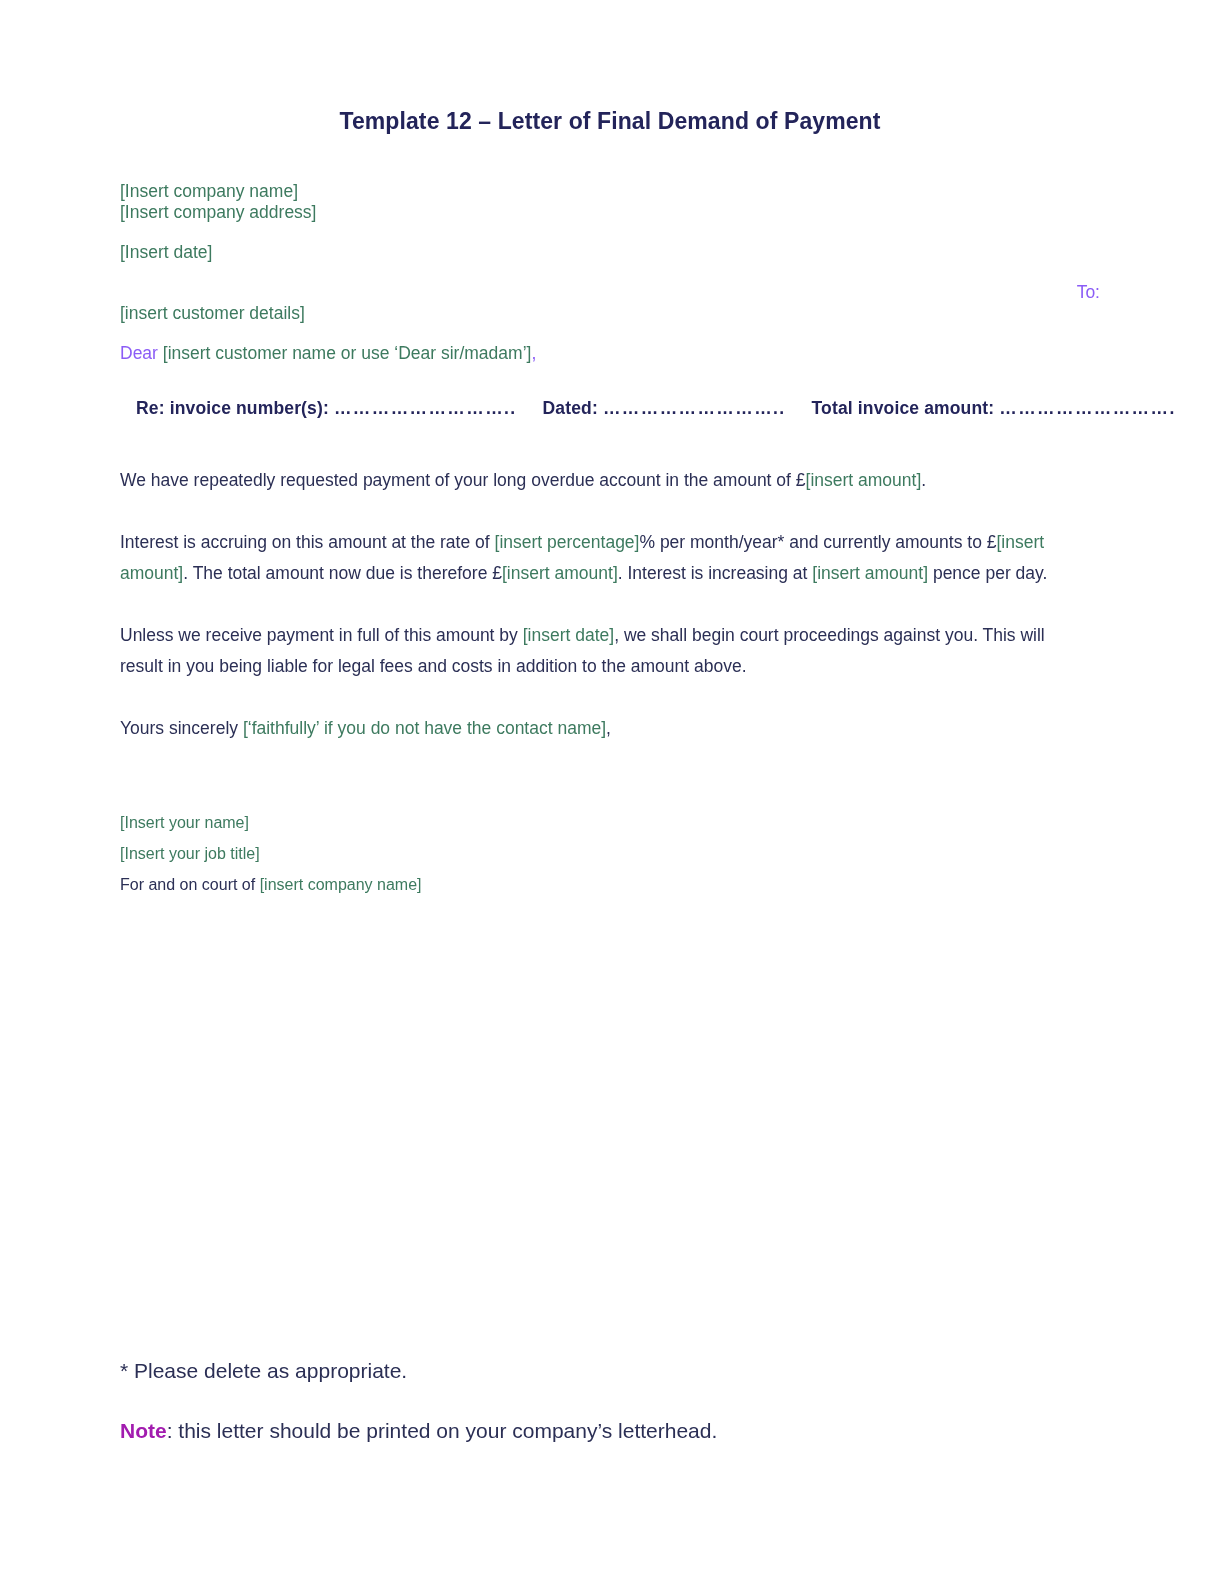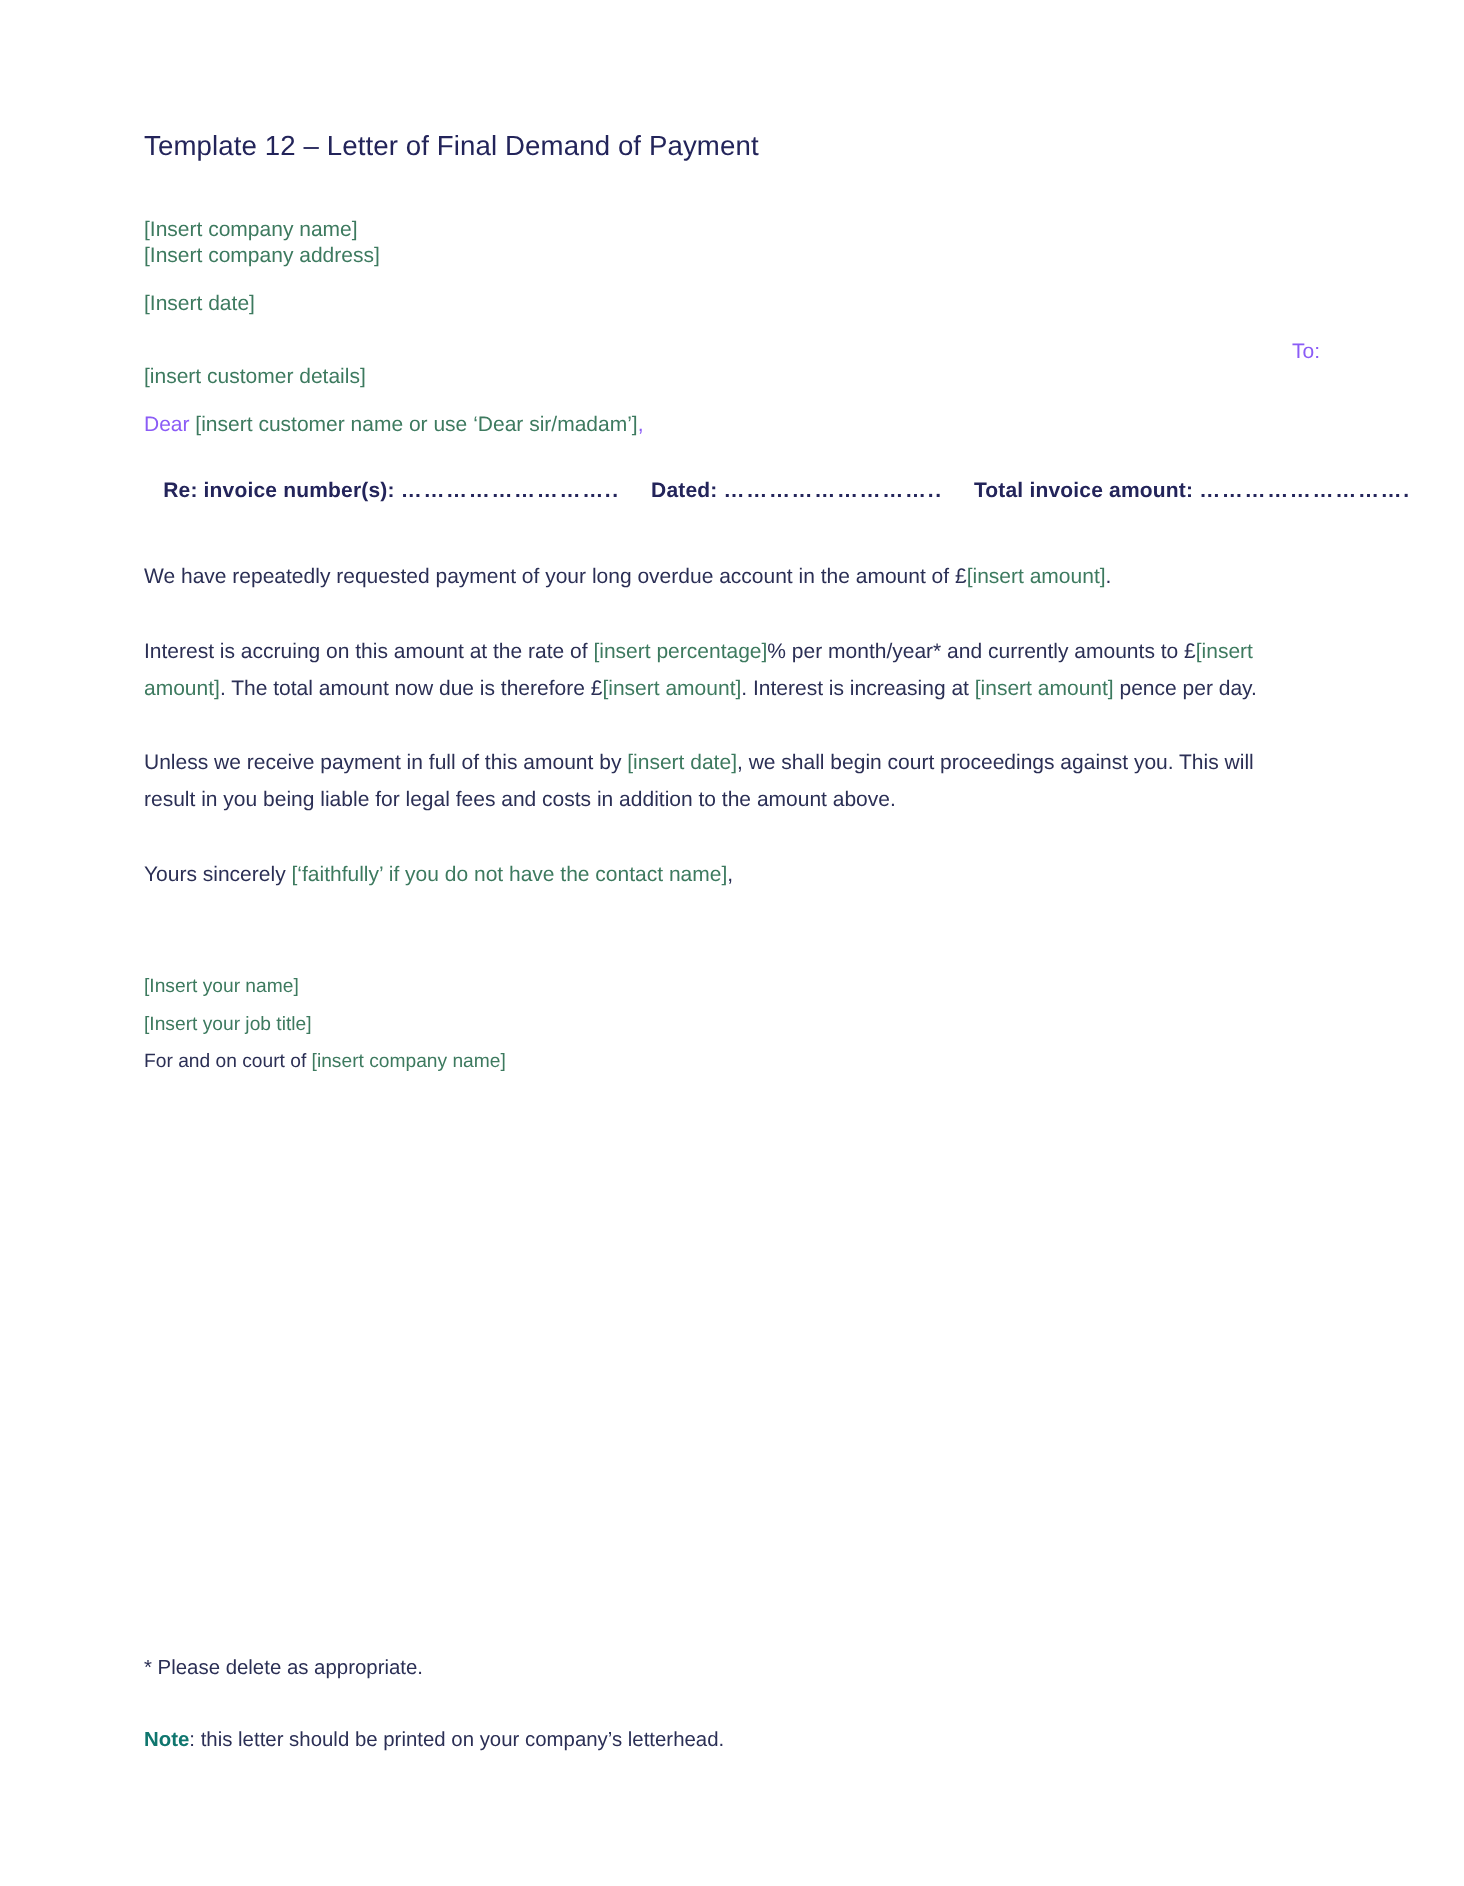--- a/index.html
+++ b/index.html
@@ -30,25 +30,26 @@
   }
 
   
   .c-navy   { color: #2b2f55; }
   .c-green  { color: #3d7a5f; }
   .c-gray   { color: #8b5cf6; text-align: right; }
 
   
   .doc-title {
     font-size: 23px;
-    font-weight: normal;
+    font-weight: bold;
     color: #23245a;
     letter-spacing: 0.1px;
     margin: 0 0 45px 0;
     line-height: 1.2;
+    text-align: center;
   }
 
   
   .block {
     font-size: 17.5px;
     line-height: 21px;
     margin: 0;
   }
   .block + .block { margin-top: 19px; }
 
@@ -85,28 +86,27 @@
   .sig {
     margin-top: 63px;
     font-size: 16px;
     line-height: 31px;
   }
 
   
   .footnote {
     position: absolute;
     left: 120px;
-    font-size: 17px;
+    font-size: 21px;
     line-height: 22px;
     color: #2b2f55;
-    margin-top: 19px;
   }
   .footnote.star { top: 1360px; }
   .footnote.note { top: 1420px; }
-  .note-label { font-weight: bold; color: #0f766e; }
+  .note-label { font-weight: bold; color: #a21caf; }
 </style>
 </head>
 <body>
 
 <div class="page">
   <div class="content">
 
     <h1 class="doc-title">Template 12 – Letter of Final Demand of Payment</h1>
 
     <div class="block">

